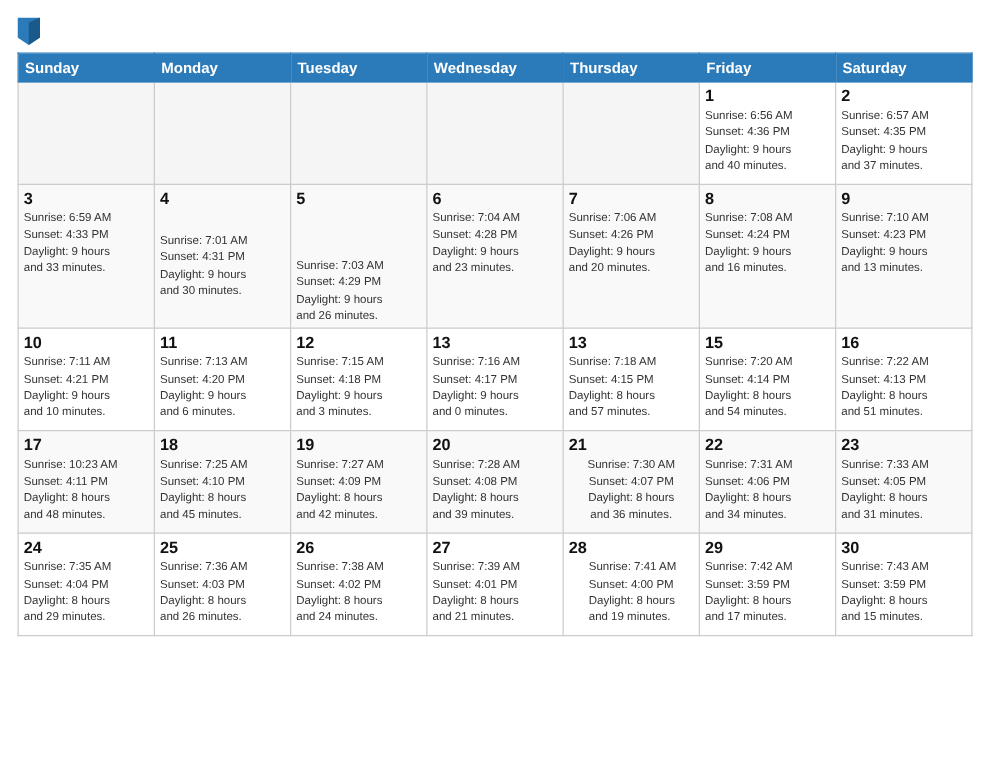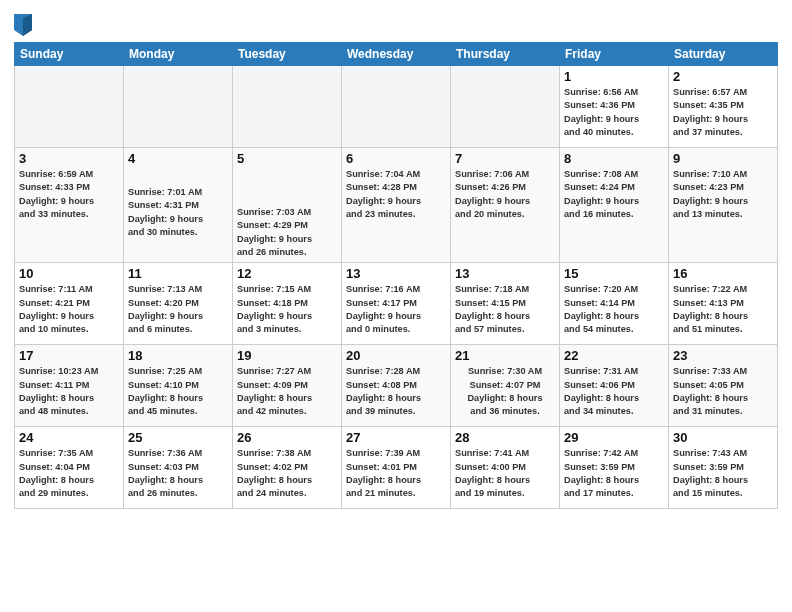--- a/index.html
+++ b/index.html
@@ -92,21 +92,20 @@
       font-size: 13px;
       font-weight: bold;
       color: #111;
       display: block;
       margin-bottom: 2px;
     }
     .day-info {
       font-size: 9.2px;
       line-height: 1.45;
       color: #333;
-      font-weight: bold;
     }
   </style>
 </head>
 <body>
 
 <div class="page">
   <div class="header">
     <div class="logo">
       <svg class="logo-icon" viewBox="0 0 18 22" xmlns="http://www.w3.org/2000/svg">
         <polygon points="0,0 18,0 18,16 9,22 0,16" fill="#2b7bba"></polygon>
@@ -334,21 +333,21 @@
           </td>
           <td>
             <span class="day-number">27</span>
             <div class="day-info" style="white-space: pre-line;">Sunrise: 7:39 AM
 Sunset: 4:01 PM
 Daylight: 8 hours
 and 21 minutes.</div>
           </td>
           <td>
             <span class="day-number">28</span>
-            <div class="day-info" style="white-space: pre-line;">Sunrise: 7:41 AM
+            <div class="day-info" style="white-space: pre-line; margin-left: 16px;">Sunrise: 7:41 AM
 Sunset: 4:00 PM
 Daylight: 8 hours
 and 19 minutes.</div>
           </td>
           <td>
             <span class="day-number">29</span>
             <div class="day-info" style="white-space: pre-line;">Sunrise: 7:42 AM
 Sunset: 3:59 PM
 Daylight: 8 hours
 and 17 minutes.</div>

